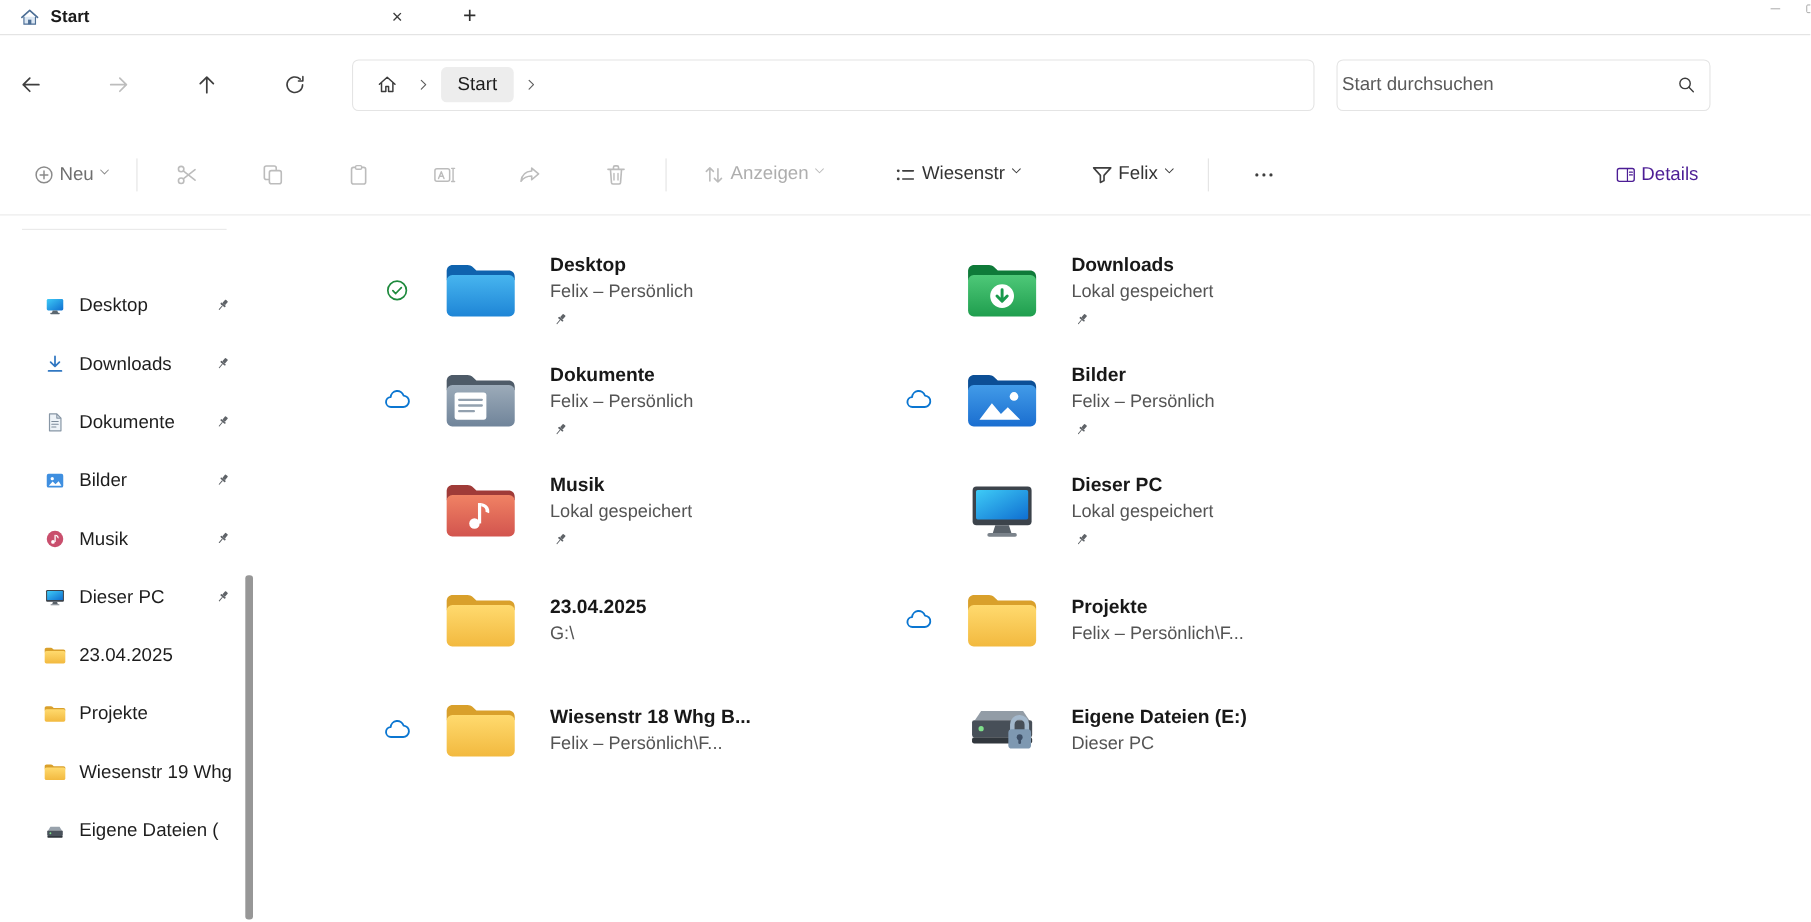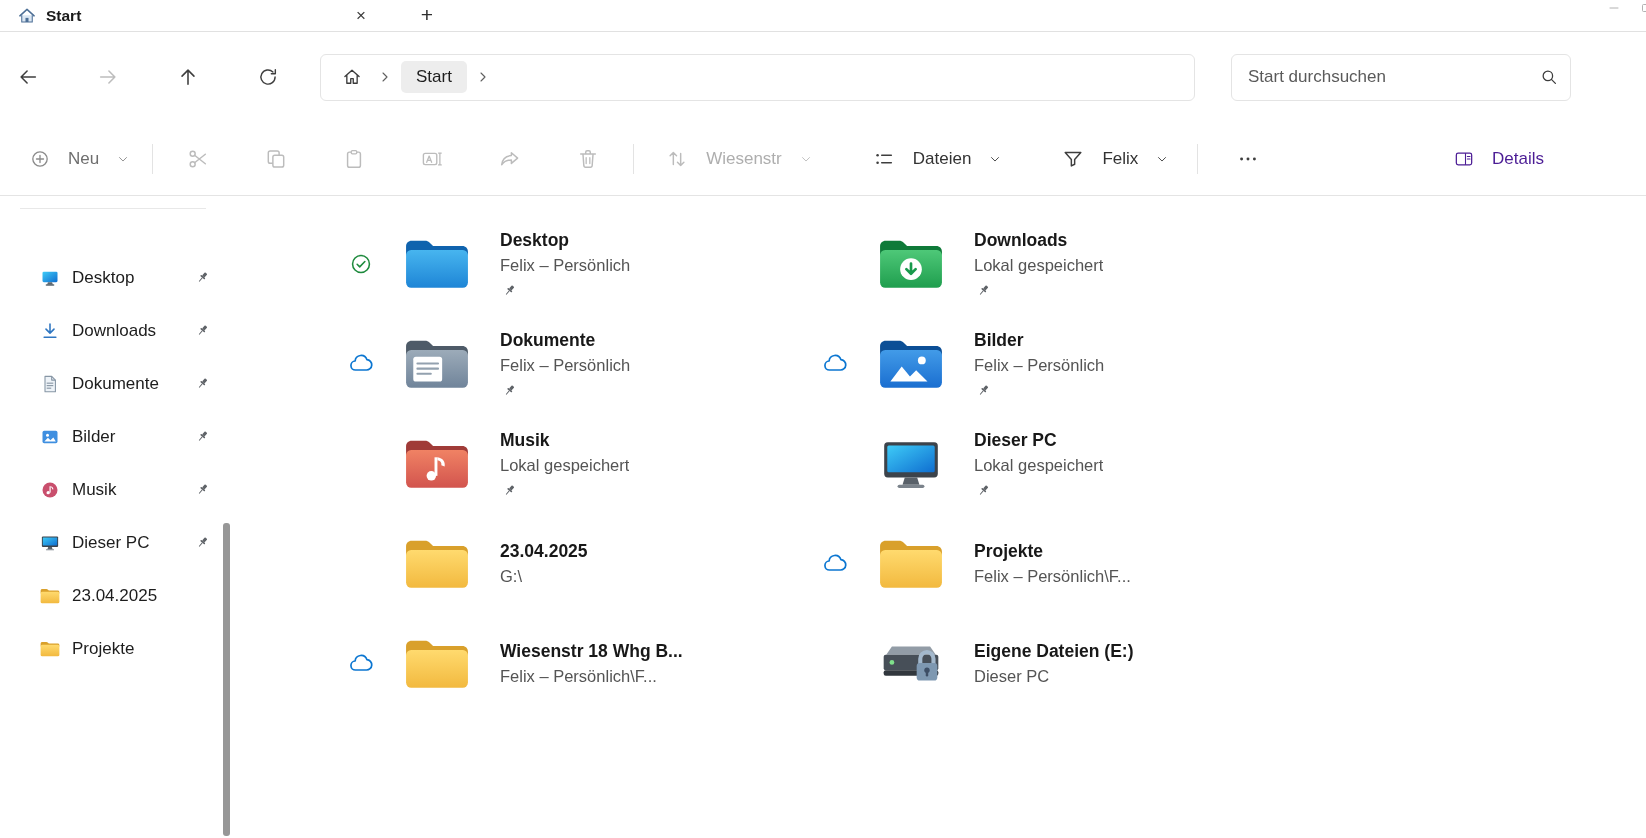--- a/index.html
+++ b/index.html
@@ -22,28 +22,28 @@
 
   
   .navbar{height:90px;display:flex;align-items:center;padding-left:8px;background:#fff;}
   .nav-group{display:flex;gap:40px;}
   .nav-btn{width:40px;height:40px;border-radius:6px;display:grid;place-items:center;color:#3e3e3e;}
   .nav-btn.disabled{color:#bdbdbd;}
   .breadcrumb-bar{margin-left:32px;width:875px;height:47px;border:1px solid #e4e4e4;border-radius:6px;display:flex;align-items:center;padding:0 14px;background:#fff;}
   .crumb-home{width:34px;height:34px;display:grid;place-items:center;color:#3b3b3b;}
   .crumb-chev{color:#5f5f5f;margin:0 8px;}
   .crumb-current{font-size:17px;color:#1d1d1d;background:#ededed;border-radius:5px;padding:6px 15px;}
-  .search-bar{margin-left:36px;width:340px;height:47px;border:1px solid #e4e4e4;border-radius:6px;display:flex;align-items:center;padding:0 12px 0 16px;background:#fff;}
+  .search-bar{margin-left:20px;width:340px;height:47px;border:1px solid #e4e4e4;border-radius:6px;display:flex;align-items:center;padding:0 12px 0 4px;background:#fff;}
   .search-input{flex:1;border:none;outline:none;font-size:17px;font-family:inherit;color:#222;background:transparent;min-width:0;}
   .search-input::placeholder{color:#5a5a5a;opacity:1;}
   .search-ic{color:#3c3c3c;}
 
   
   .toolbar{height:74px;border-bottom:1px solid #e4e4e4;display:flex;align-items:center;padding:0 90px 0 18px;background:#fff;}
-  .tb-btn{display:flex;align-items:center;gap:18px;padding:9px 12px;border-radius:6px;font-size:17px;white-space:nowrap;}
+  .tb-btn{display:flex;align-items:flex-start;gap:4px;padding:9px 12px;border-radius:6px;font-size:17px;white-space:nowrap;}
   .tb-icon{width:70px;height:44px;display:grid;place-items:center;border-radius:6px;}
   .tb-sep{width:1px;height:30px;background:#e3e3e3;margin:0 10px;flex:none;}
   .tb-group{display:flex;gap:8px;}
   .muted{color:#bcbcbc;}
   .muted .lbl{color:#aeaeae;}
   .dark{color:#3e3e3e;}
   .dark .lbl{color:#333;}
   .tb-neu{color:#8b8b8b;}
   .tb-neu .lbl{color:#6f6f6f;}
   .tb-chev{margin-left:-1px;}
@@ -403,30 +403,30 @@
           <svg class="ic ic22">
             <use href="#sym-trash"></use>
           </svg>
         </div>
     </div>
     <div class="tb-sep"></div>
     <div class="tb-btn muted" style="margin-left:10px">
       <svg class="ic ic22">
           <use href="#sym-sort"></use>
         </svg>
-      <span class="lbl">Wiesenstr</span>
+      <span class="lbl">Anzeigen</span>
       <svg class="ic ic14 tb-chev">
           <use href="#sym-chev-down"></use>
         </svg>
     </div>
     <div class="tb-btn dark" style="margin-left:36px">
       <svg class="ic ic22">
           <use href="#sym-view"></use>
         </svg>
-      <span class="lbl">Dateien</span>
+      <span class="lbl">Wiesenstr</span>
       <svg class="ic ic14 tb-chev">
           <use href="#sym-chev-down"></use>
         </svg>
     </div>
     <div class="tb-btn dark" style="margin-left:36px">
       <svg class="ic ic22">
           <use href="#sym-filter"></use>
         </svg>
       <span class="lbl">Felix</span>
       <svg class="ic ic14 tb-chev">
@@ -510,20 +510,32 @@
           <svg class="ic ic20">
               <use href="#sym-folder"></use>
             </svg>
           <span class="side-label">23.04.2025</span>
         </div>
         <div class="side-item">
           <svg class="ic ic20">
               <use href="#sym-folder"></use>
             </svg>
           <span class="side-label">Projekte</span>
+        </div>
+        <div class="side-item">
+          <svg class="ic ic20">
+              <use href="#sym-folder"></use>
+            </svg>
+          <span class="side-label">Wiesenstr 19 Whg</span>
+        </div>
+        <div class="side-item">
+          <svg class="ic ic20">
+              <use href="#sym-side-drive"></use>
+            </svg>
+          <span class="side-label">Eigene Dateien (</span>
         </div>
       </div>
       <div class="scrollbar">
         <div class="scroll-thumb"></div>
       </div>
     </aside>
 
     <main class="content">
 
       <div class="qa-grid">

